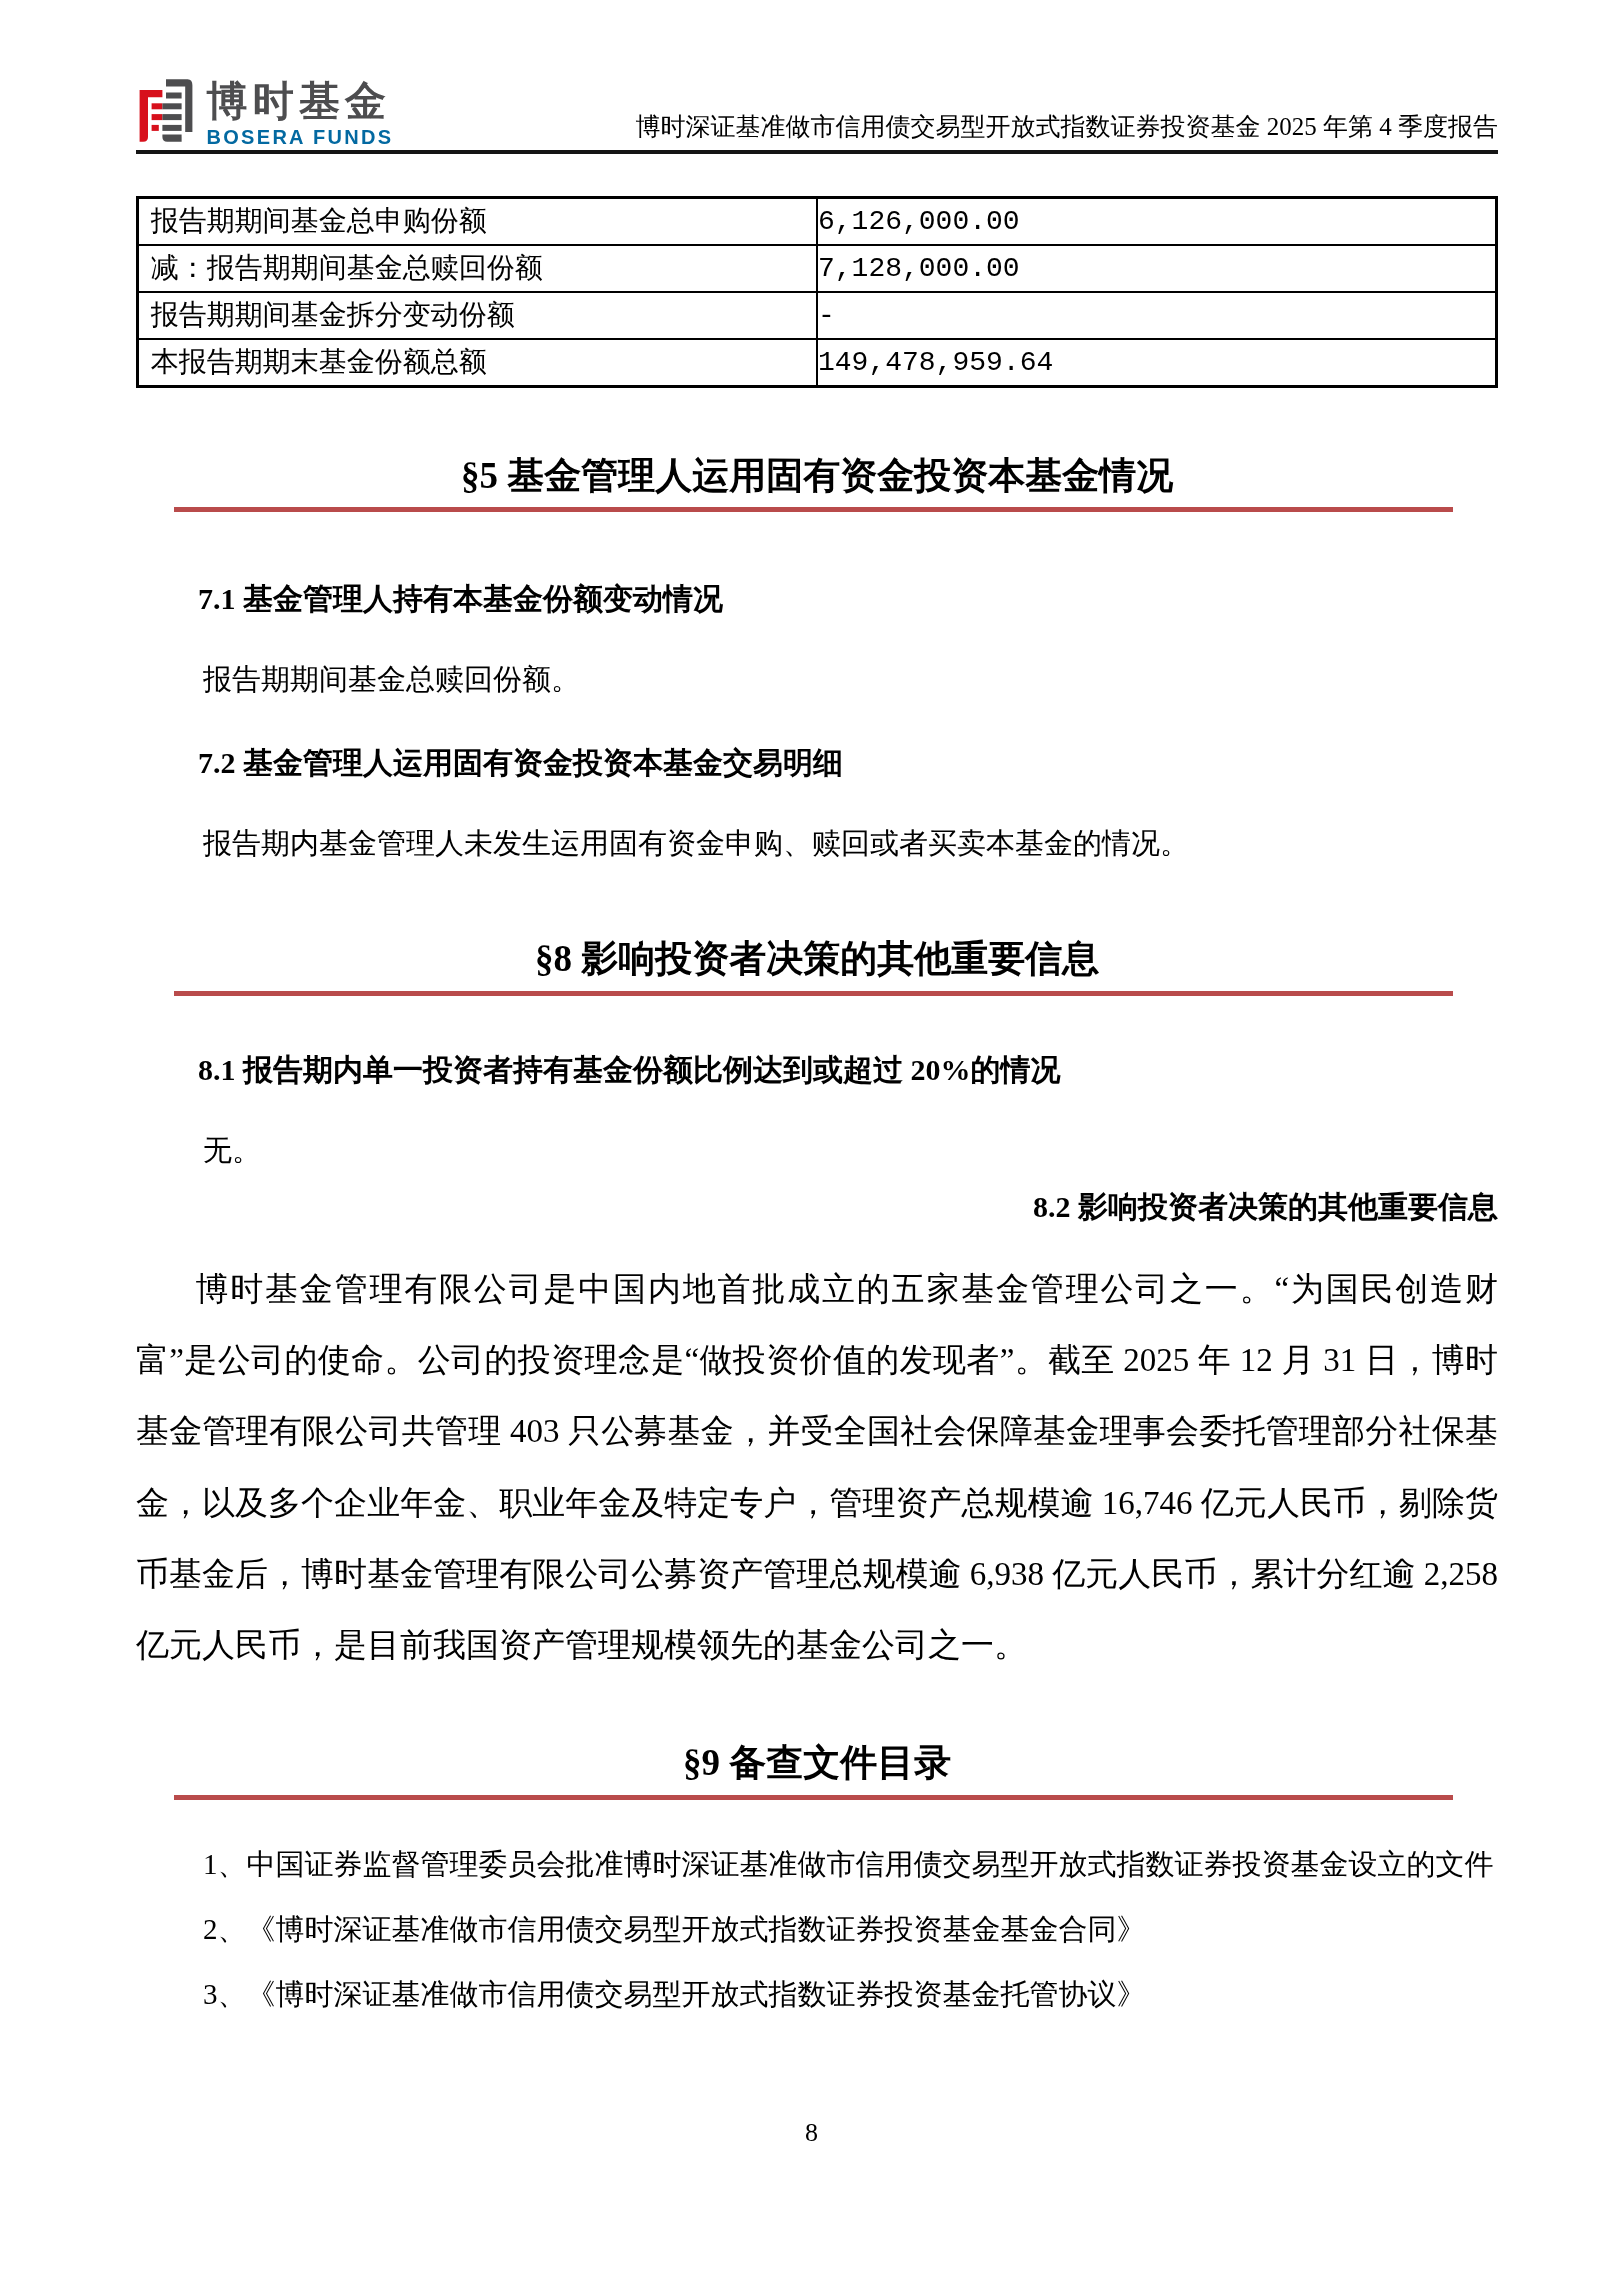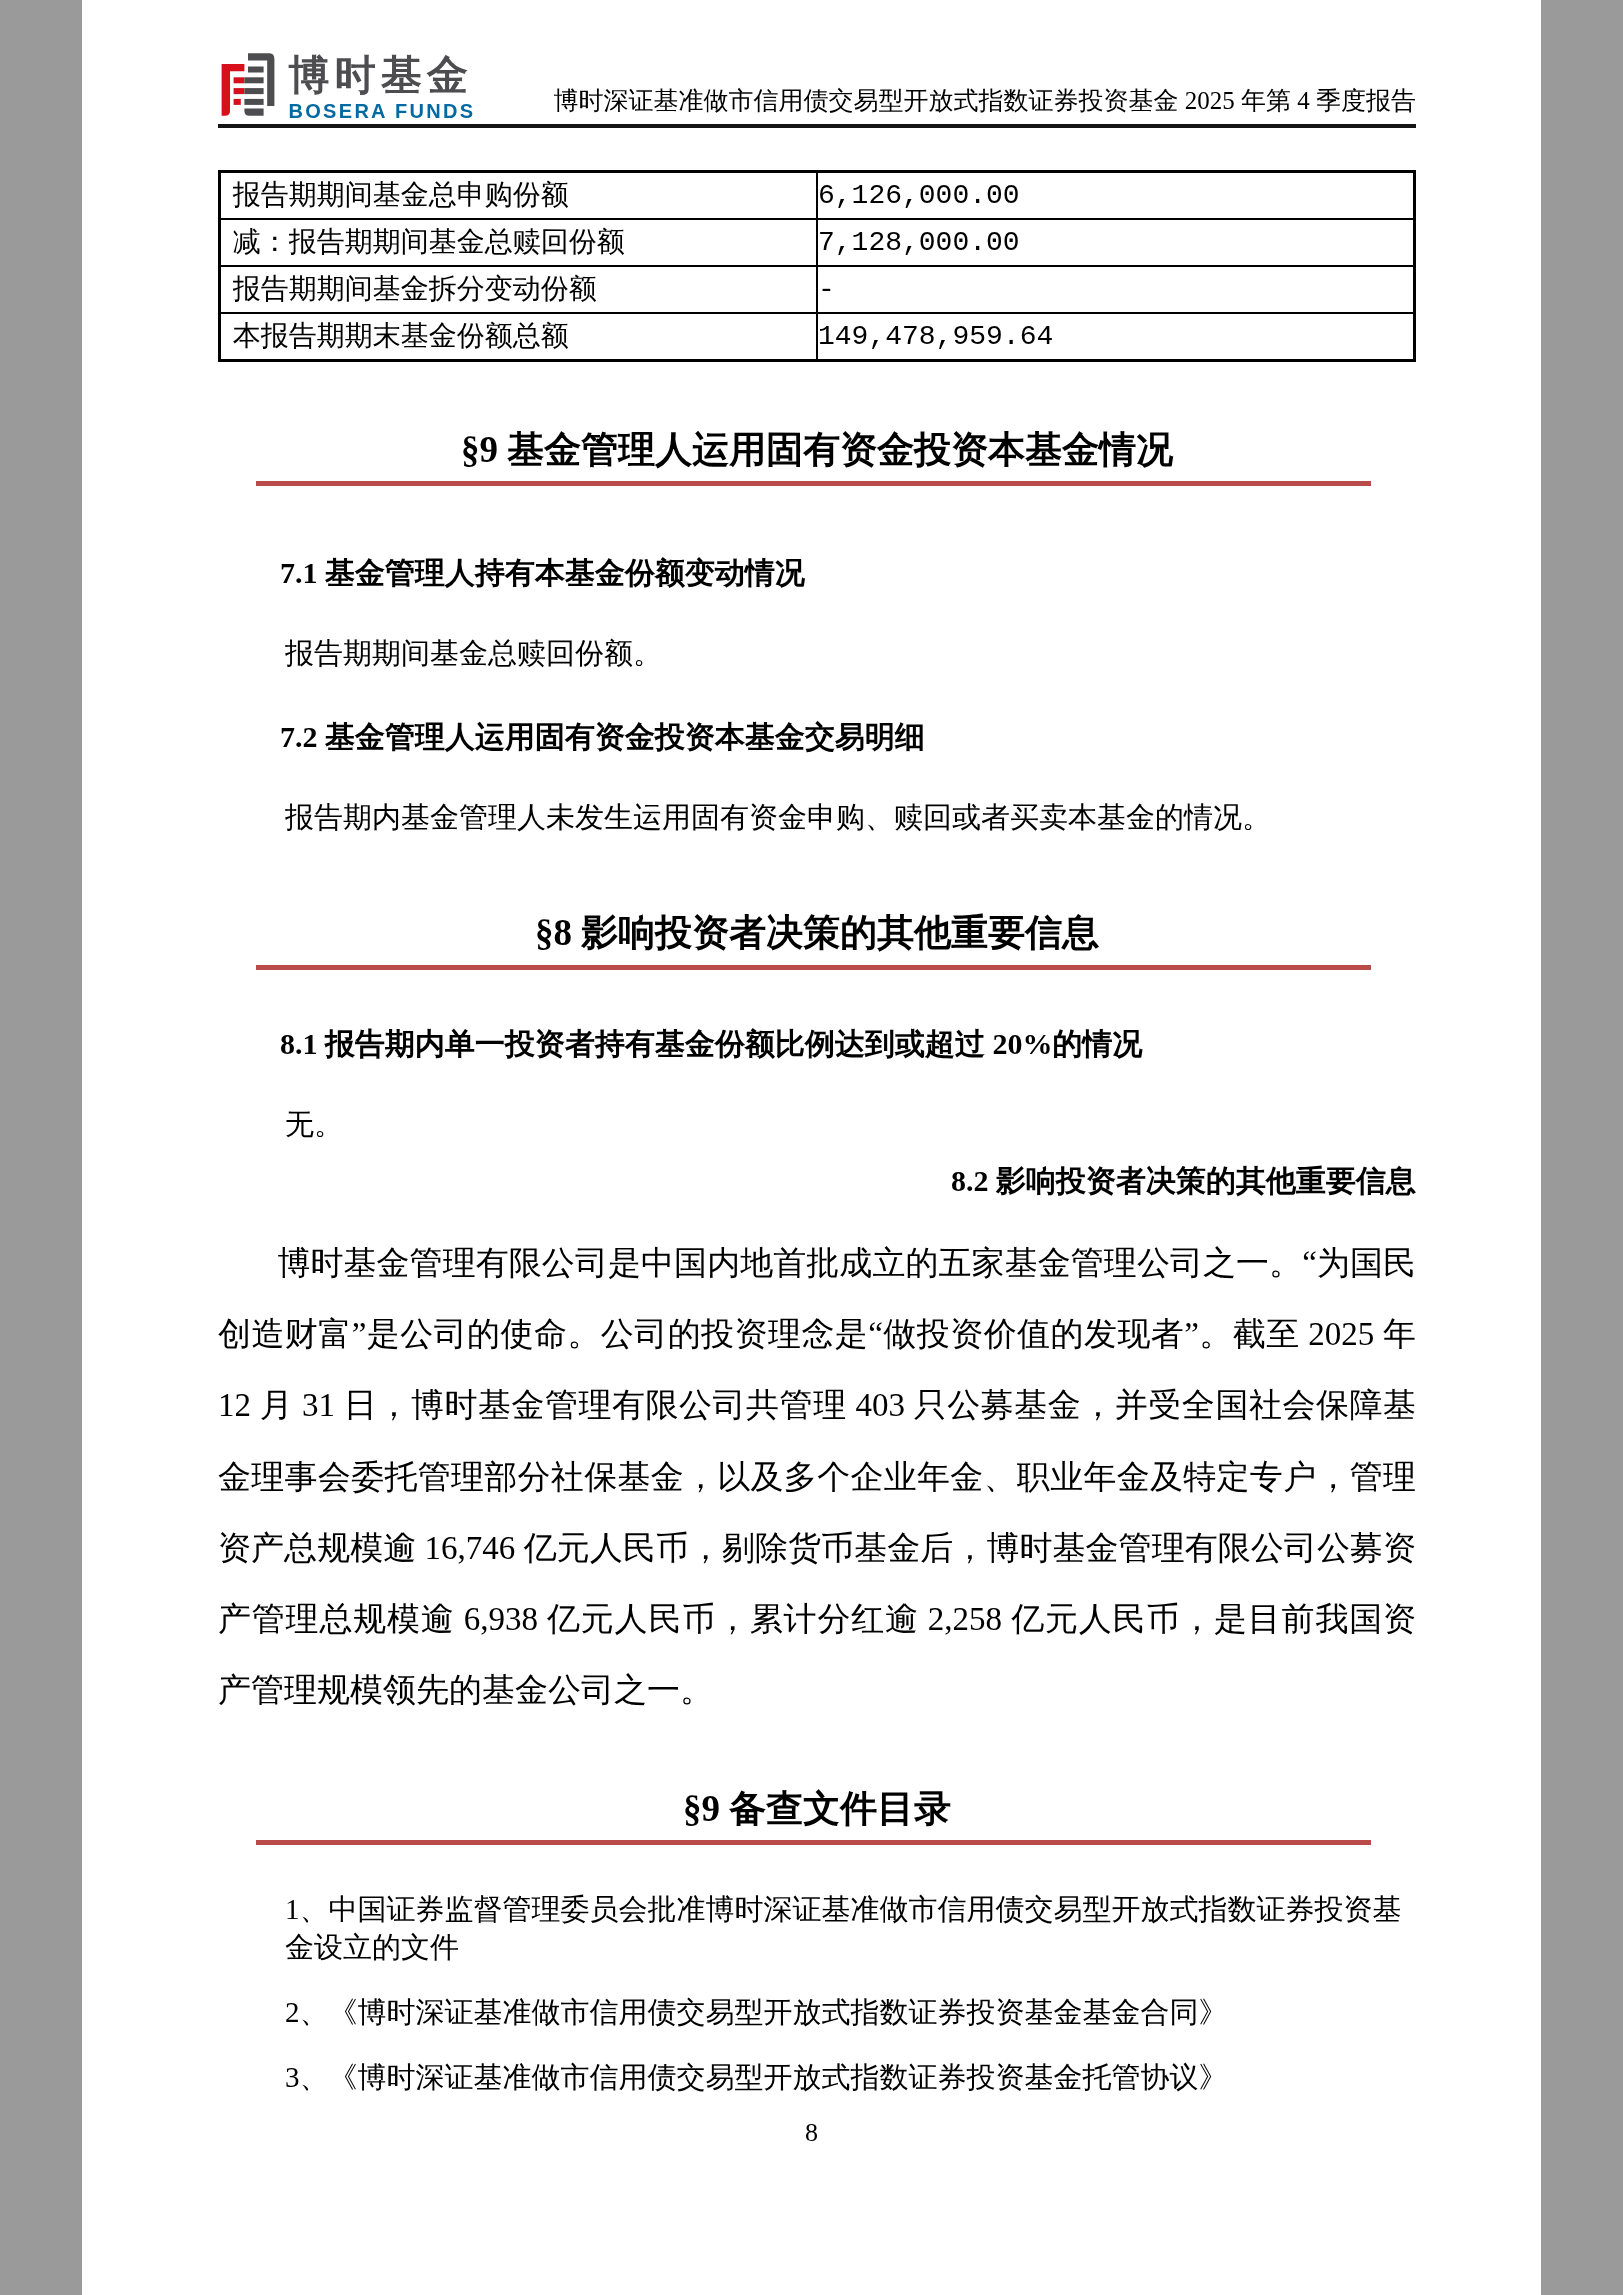--- a/index.html
+++ b/index.html
@@ -1,21 +1,21 @@
 <!DOCTYPE html>
 <html style="font-size:10.5px"><head>
 <meta charset="utf-8">
 <style>
   html,body{margin:0;padding:0;background:#9a9a9a;}
   .page{
     position:relative;
-    width:1459px;height:2295px;
+    width:1623px;height:2295px;
     margin:0 auto;background:#ffffff;
     box-sizing:border-box;
-    padding:48px 125px 0 136px;
+    padding:74px 125px 0 136px;
     font-family:"Liberation Serif","DejaVu Serif",serif;
     color:#000;
     overflow:hidden;
   }
   
   .header{
     display:flex;justify-content:space-between;align-items:flex-end;
     border-bottom:4.6px solid #151515;
     padding-bottom:2.6px;
   }
@@ -128,21 +128,21 @@
         <td class="lbl">报告期期间基金拆分变动份额</td>
         <td class="val">-</td>
       </tr>
       <tr>
         <td class="lbl">本报告期期末基金份额总额</td>
         <td class="val">149,478,959.64</td>
       </tr>
     </tbody>
   </table>
 
-  <h1 class="sec-title s7">§9  基金管理人运用固有资金投资本基金情况</h1>
+  <h1 class="sec-title s7">§5  基金管理人运用固有资金投资本基金情况</h1>
   <div class="sec-rule"></div>
 
   <h2 class="sub-title t71">7.1  基金管理人持有本基金份额变动情况</h2>
   <p class="body-text">报告期期间基金总赎回份额。</p>
 
   <h2 class="sub-title t72">7.2  基金管理人运用固有资金投资本基金交易明细</h2>
   <p class="body-text">报告期内基金管理人未发生运用固有资金申购、赎回或者买卖本基金的情况。</p>
 
   <h1 class="sec-title s8">§8 影响投资者决策的其他重要信息</h1>
   <div class="sec-rule"></div>

